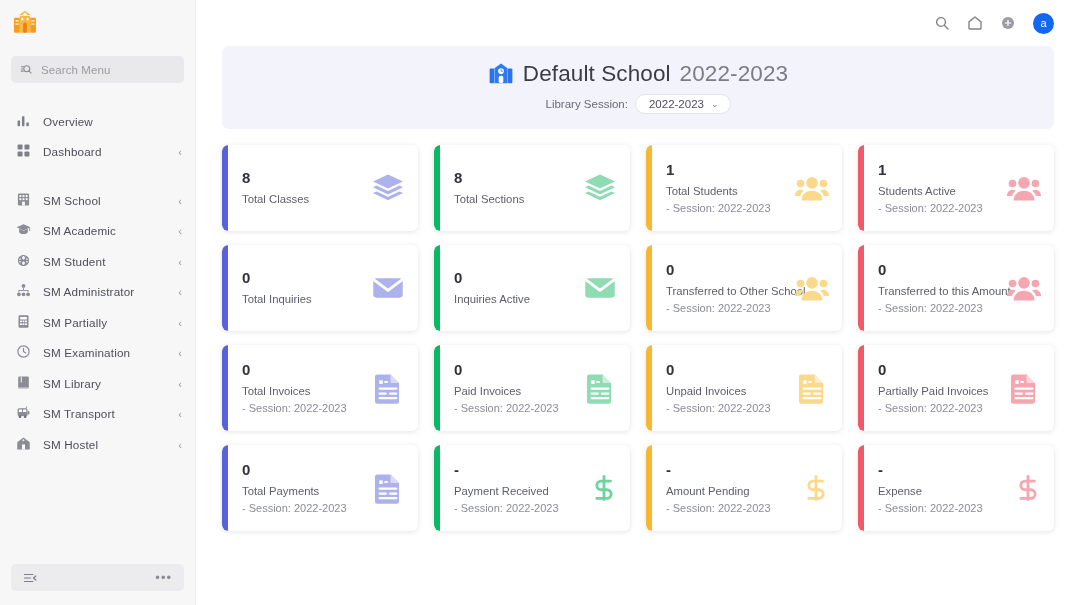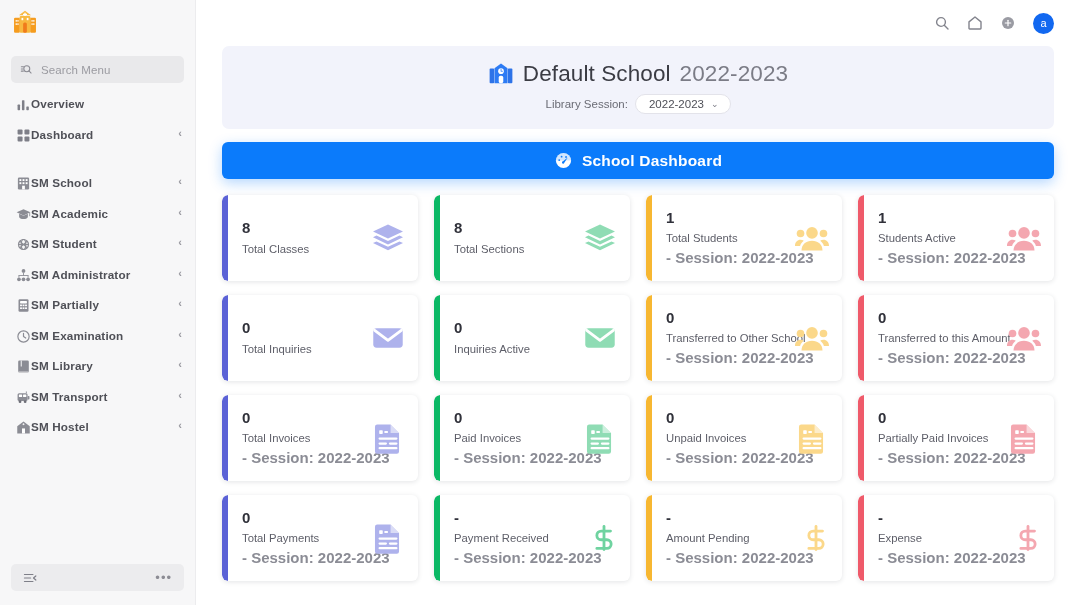--- a/index.html
+++ b/index.html
@@ -31,25 +31,25 @@
     display: flex; align-items: center;
     padding: 9px 9px;
     gap: 8px;
   }
   .search-box .ph {
     font-size: 11.5px; color: #9b9ba1; letter-spacing: .1px;
   }
 
   .nav { margin-top: 14px; }
   .nav-item {
-    display: flex; align-items: flex-start;
+    display: flex; align-items: flex-end;
     height: 30.5px;
     padding: 0 13px 0 16px;
+    gap: 12px;
     cursor: pointer;
-    font-weight: bold;
   }
   .nav-item .ico { width: 15px; height: 15px; flex: 0 0 15px; display:block; }
   .nav-item .lbl {
     font-size: 11.7px; color: #4f5057; letter-spacing: .15px;
     white-space: nowrap; flex: 1;
   }
   .nav-item .chev { font-size: 11px; color: #9a9aa1; line-height: 1; }
   .nav-gap { height: 18px; }
   .nav-gap-sm { height: 14px; }
 
@@ -148,21 +148,21 @@
   .card .body { flex: 1; min-width: 0; }
   .card .val {
     font-size: 15px; font-weight: bold; color: #30313a;
     line-height: 1.1; margin-bottom: 5px;
   }
   .card .lbl {
     font-size: 11.3px; color: #5d5e68; line-height: 1.25;
     white-space: nowrap;
   }
   .card .sub {
-    font-size: 15px; color: #8b8c95; margin-top: 4px; white-space: nowrap; font-weight: bold;
+    font-size: 11px; color: #8b8c95; margin-top: 4px; white-space: nowrap;
   }
   .card .cico { width: 34px; height: 34px; flex: 0 0 34px; display: block; margin-left: -4px; }
   .card.icon-dollar .cico { width: 26px; height: 30px; flex: 0 0 26px; }
 </style>
 </head>
 <body>
 
 <div id="app">
 
   <aside id="sidebar">
@@ -387,31 +387,20 @@
         </div>
         <div class="session-row">
           <span>Library Session:</span>
           <div class="session-select">
             <span>2022-2023</span>
             <span class="cd">⌄</span>
           </div>
         </div>
       </section>
 
-      <div class="dash-bar">
-        <svg class="gauge-ico" viewBox="0 0 24 24">
-          <circle cx="12" cy="12" r="9.6" fill="#fff"></circle>
-          <path d="M12 2.4 a9.6 9.6 0 0 0 -9.6 9.6 h19.2 a9.6 9.6 0 0 0 -9.6 -9.6 z" fill="#0b7bfb" opacity=".18"></path>
-          <circle cx="6.6" cy="11.5" r="1.15" fill="#0b7bfb"></circle>
-          <circle cx="9.6" cy="7.2" r="1.15" fill="#0b7bfb"></circle>
-          <circle cx="15.2" cy="7.6" r="1.15" fill="#0b7bfb"></circle>
-          <path d="M17.4 8.2 L11.4 13 a1.5 1.5 0 1 0 1.6 1.9 z" fill="#0b7bfb"></path>
-        </svg>
-        <span>School Dashboard</span>
-      </div>
 
       <div class="grid" id="cards-grid">
           <div class="card">
             <span class="stripe" style="background:#5b62d6"></span>
      <div class="body">
        <div class="val">8</div>
        <div class="lbl">Total Classes</div>
 
      </div>
      <svg class="cico" viewBox="0 0 24 24" fill="#aeb2ec">

